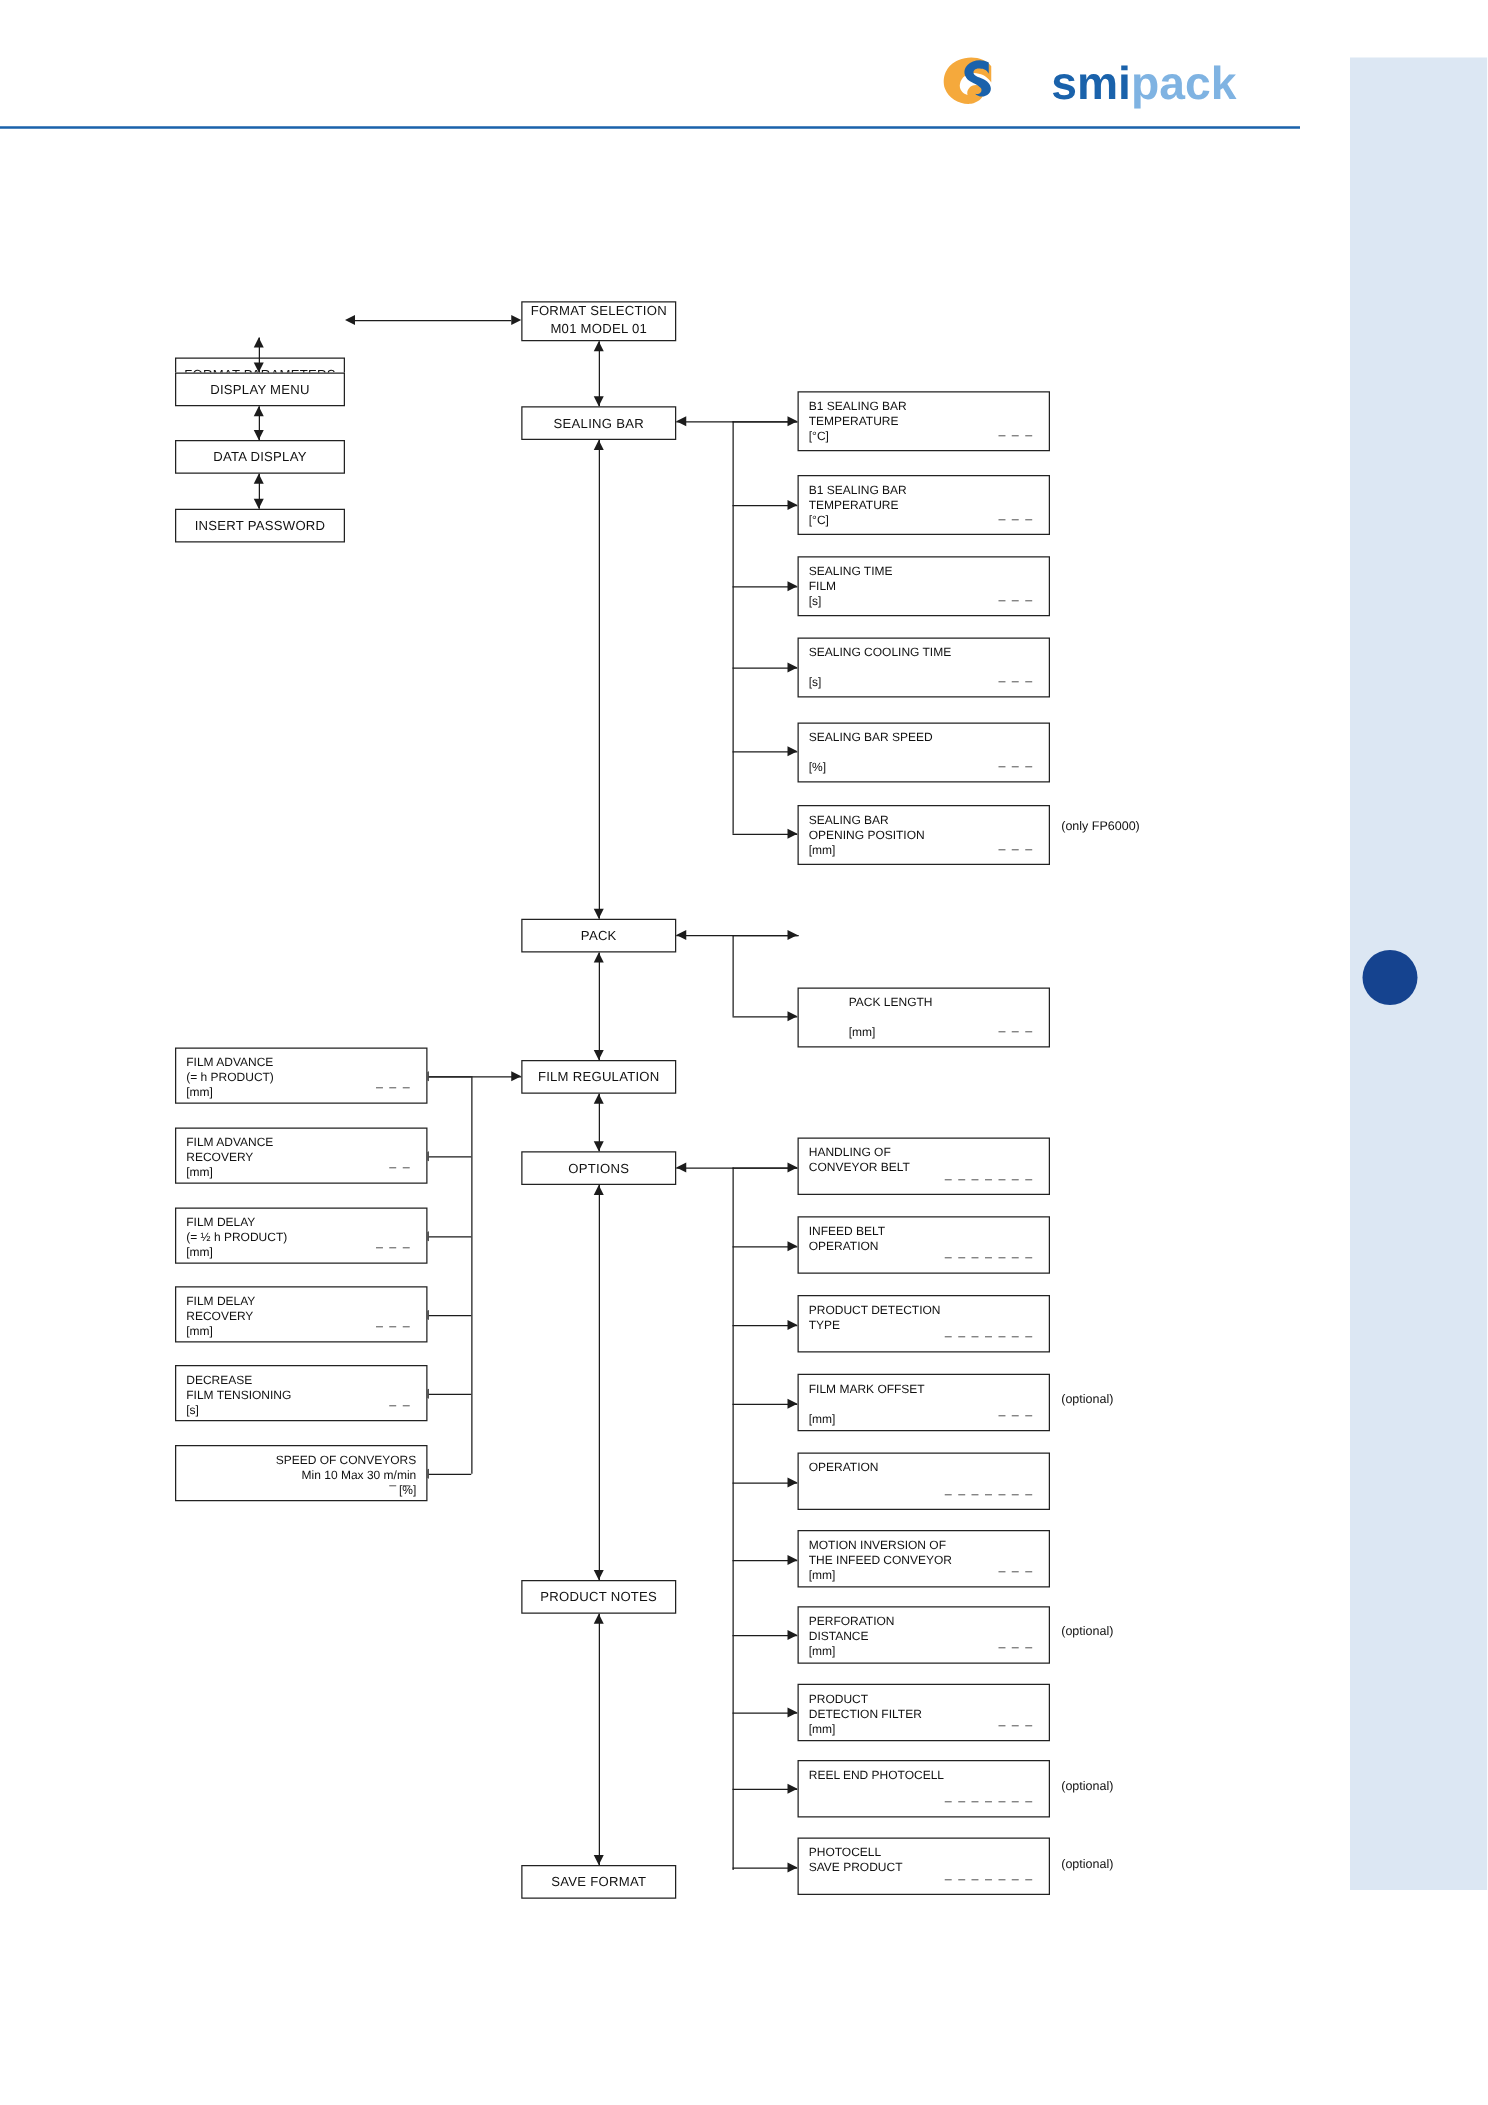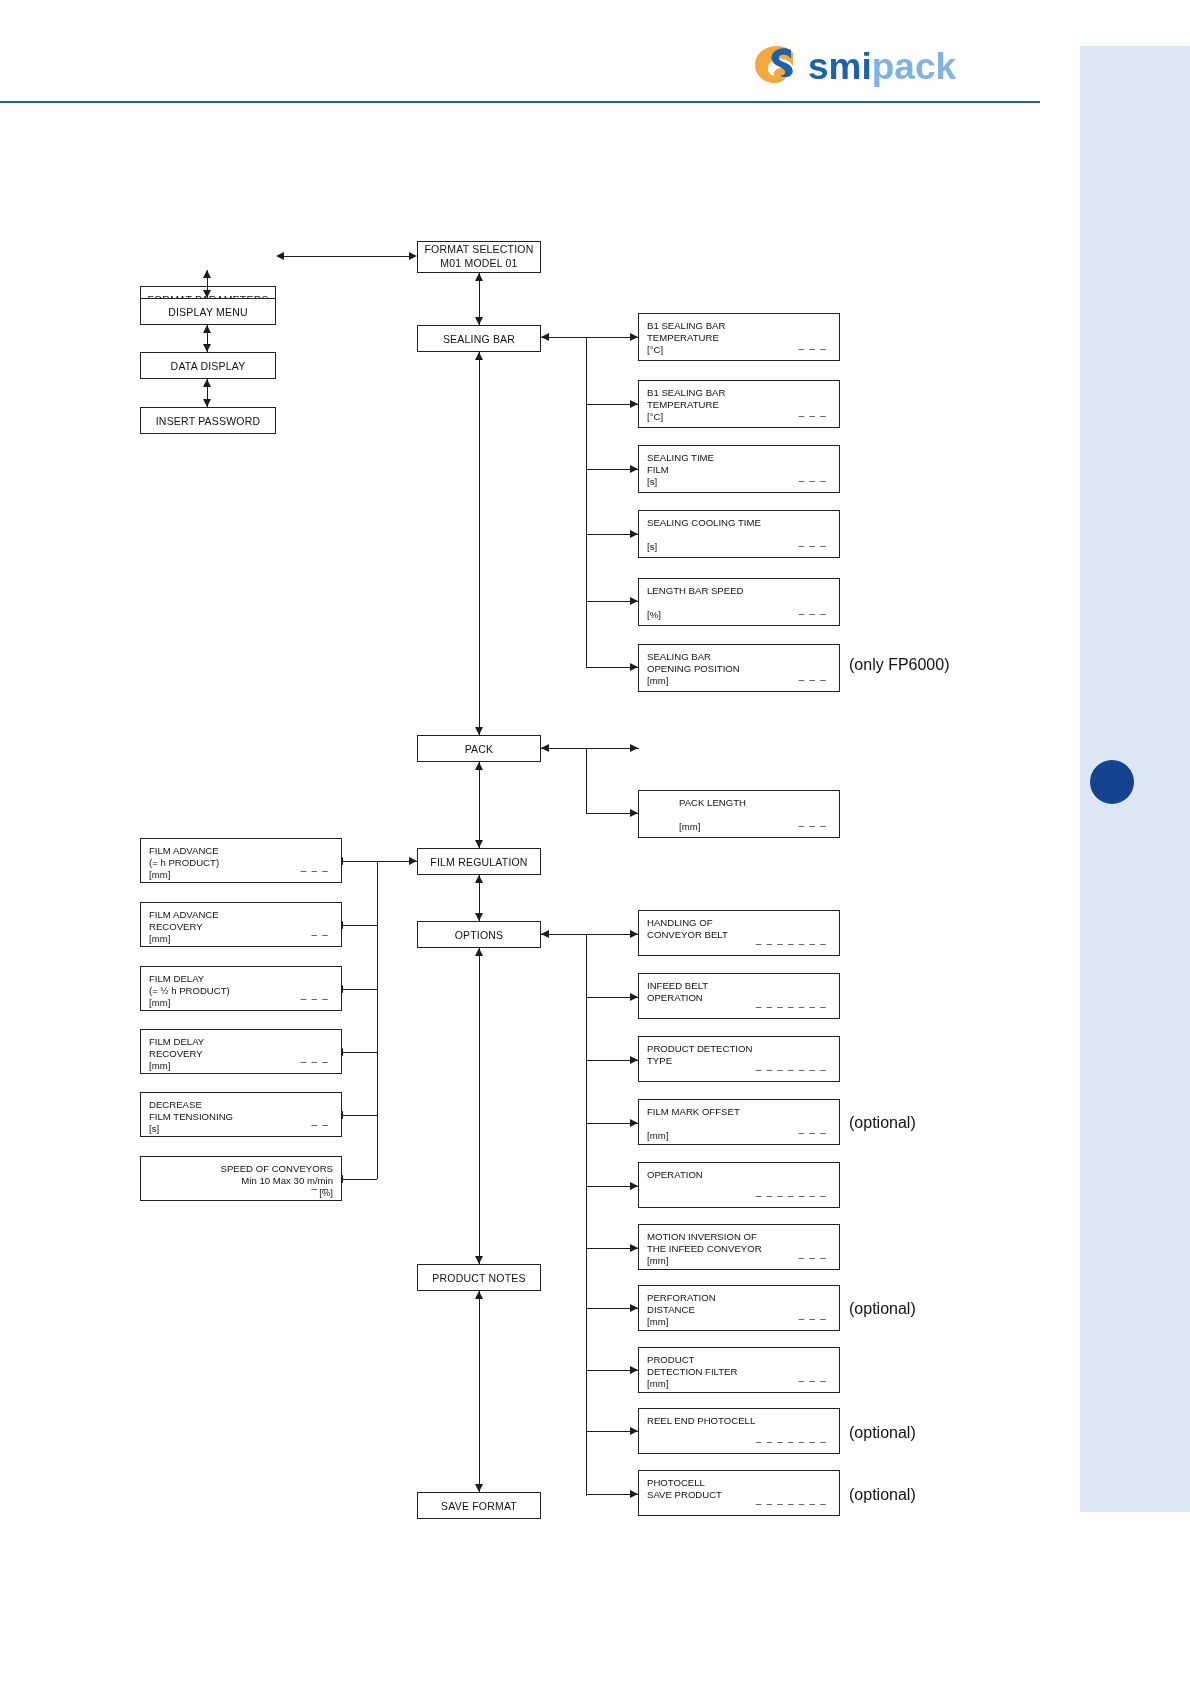--- a/index.html
+++ b/index.html
@@ -30,20 +30,21 @@
     align-items: center;
     gap: 8px;
   }
   .brand-mark { width: 48px; height: 44px; flex: 0 0 auto; }
   .brand-text {
     font-size: 37px;
     font-weight: bold;
     letter-spacing: 0px;
     line-height: 1;
     white-space: nowrap;
+    margin-left: 33px;
   }
   .brand-text .b-smi { color: #1a62ab; }
   .brand-text .b-pack { color: #7fb3e2; }
 
   .header-rule {
     position: absolute;
     left: 0px;
     top: 101px;
     width: 1040px;
     height: 2px;
@@ -123,21 +124,21 @@
     position: absolute;
     right: 12px;
     bottom: 5px;
     font-size: 10px;
     letter-spacing: 1.2px;
     color: #333;
   }
 
   .note {
     position: absolute;
-    font-size: 16px;
+    font-size: 10px;
     color: #111;
     white-space: nowrap;
   }
 
   
   .hline { position: absolute; background: #1c1c1c; height: 1.3px; }
   .vline { position: absolute; background: #1c1c1c; width: 1.3px; }
 
   .arrow {
     position: absolute;
@@ -293,21 +294,21 @@
 [s]</div>
     <div class="dashes">– – –</div>
   </div>
   <div class="node param" style="left:638px; top:510px; width:202px; height:48px;">
     <div class="lines">SEALING COOLING TIME
 
 [s]</div>
     <div class="dashes">– – –</div>
   </div>
   <div class="node param" style="left:638px; top:578px; width:202px; height:48px;">
-    <div class="lines">LENGTH BAR SPEED
+    <div class="lines">SEALING BAR SPEED
 
 [%]</div>
     <div class="dashes">– – –</div>
   </div>
   <div class="node param" style="left:638px; top:644px; width:202px; height:48px;">
     <div class="lines">SEALING BAR
 OPENING POSITION
 [mm]</div>
     <div class="dashes">– – –</div>
   </div>

